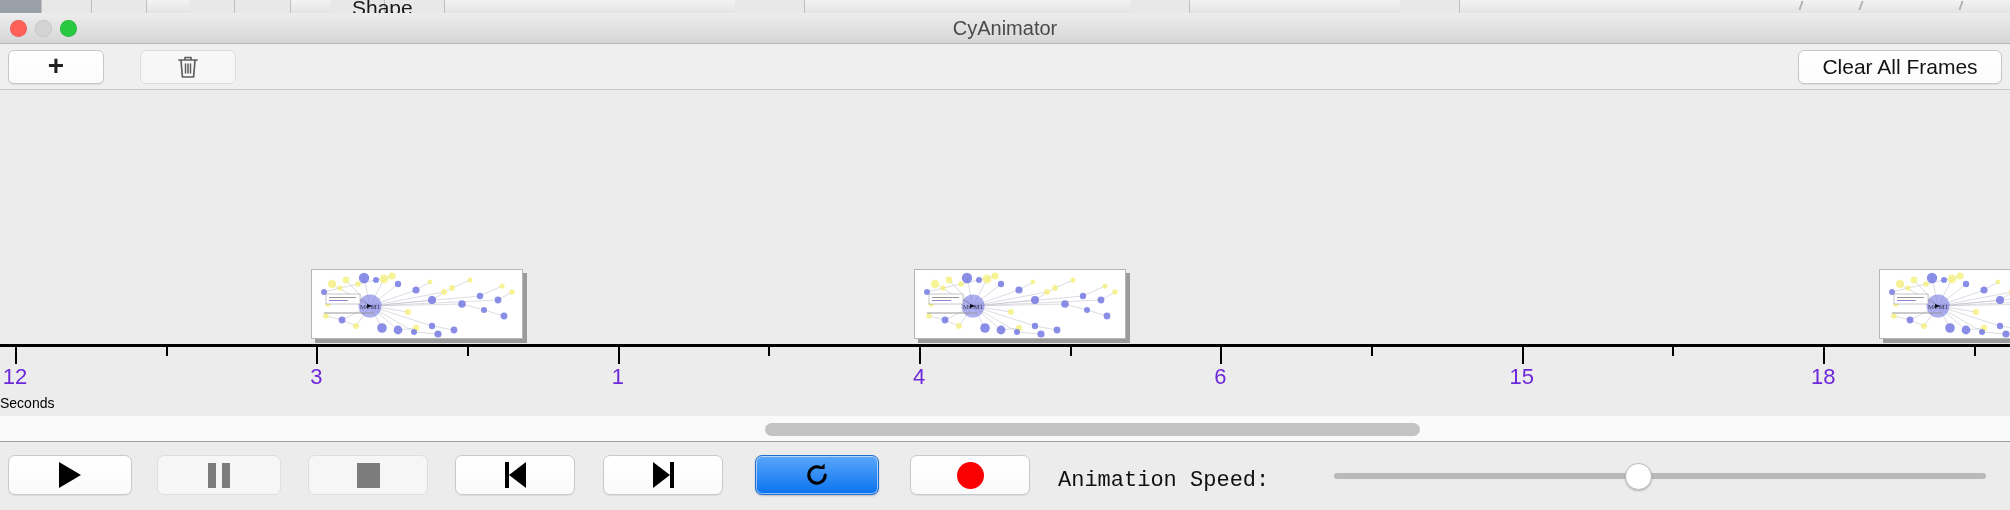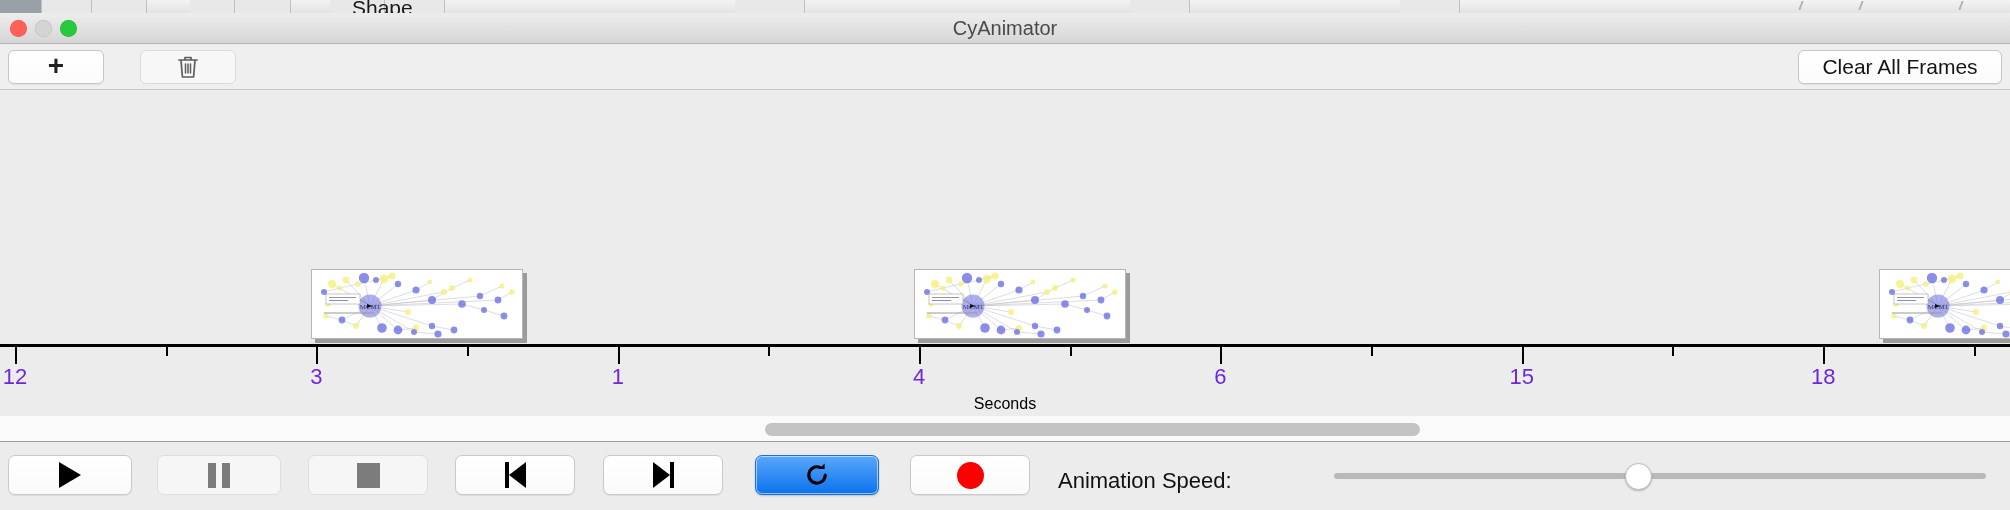--- a/index.html
+++ b/index.html
@@ -84,38 +84,39 @@
     background:#000;
   }
   .tick { position:absolute; top:248px; width:2px; background:#000; }
   .tick.major { height:17px; }
   .tick.minor { height:9px; }
   .tlabel {
     position:absolute; top:265px; font-size:22px; color:#6d28d9;
     transform:translateX(-50%); white-space:nowrap;
   }
   .axis-title {
-    position:absolute; top:296px; width:2010px; text-align:center;
-    font-size:16px; color:#000;
+    position:absolute; top:296px; width:2010px; text-align:left;
+    font-size:14px; color:#000;
   }
 
   
   .scrollzone {
     position:absolute; left:0; top:416px; width:2010px; height:26px;
     background:#fafafa; border-bottom:1px solid #9e9e9e;
   }
   .scrollthumb {
     position:absolute; left:765px; top:7px; width:655px; height:13px;
     background:#c3c3c3; border-radius:7px;
   }
 
   
   .playbar {
     position:absolute; left:0; top:443px; width:2010px; height:67px;
     background:#ececec;
+    font-family:Liberation Mono, monospace;
   }
   .pbtn {
     position:absolute; top:12px; height:40px; border-radius:7px;
     border:1px solid #c9c9c9; background:linear-gradient(#ffffff,#fafafa);
     box-shadow:0 1px 1px rgba(0,0,0,.07);
     display:flex; align-items:center; justify-content:center;
     cursor:default; user-select:none;
   }
   .pbtn.off { background:#f6f6f6; border-color:#dedede; box-shadow:none; }
   .pbtn.on {

